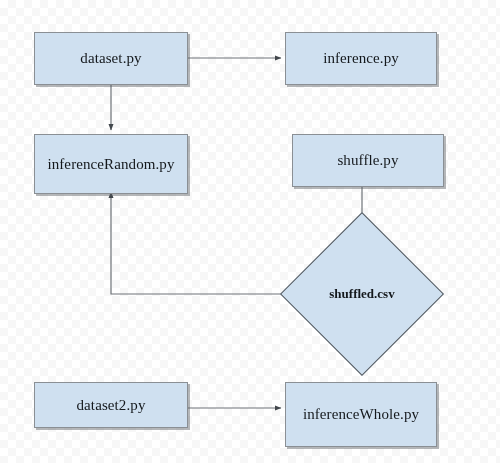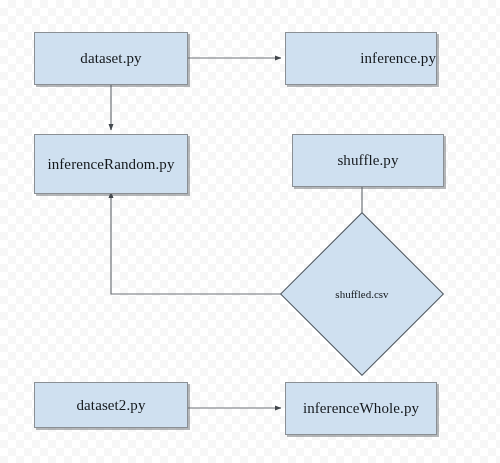--- a/index.html
+++ b/index.html
@@ -62,23 +62,24 @@
   }
   .node-diamond-label {
     position: absolute;
     left: 0;
     top: 0;
     width: 100%;
     height: 100%;
     display: flex;
     align-items: center;
     justify-content: center;
-    font-size: 11px;
+    font-size: 13px;
     color: #14181c;
     white-space: nowrap;
+    font-weight: bold;
   }
 </style>
 </head>
 <body>
 
 <div id="diagram-root">
 
   <svg id="edge-layer" viewBox="0 0 500 463" width="500" height="463" xmlns="http://www.w3.org/2000/svg">
     <defs>
       <marker id="arrowhead" markerWidth="7" markerHeight="7" refX="6.2" refY="3" orient="auto" markerUnits="userSpaceOnUse">
@@ -91,21 +92,21 @@
         <polyline points="362,187 362,232" fill="none" stroke="#6e7378" stroke-width="1.2" marker-end="url(#arrowhead)"></polyline>
         <polyline points="304,294 111,294 111,192" fill="none" stroke="#6e7378" stroke-width="1.2" marker-end="url(#arrowhead)"></polyline>
         <polyline points="188,408 281,408" fill="none" stroke="#6e7378" stroke-width="1.2" marker-end="url(#arrowhead)"></polyline>
       </g>
   </svg>
 
   <div class="node-box" style="left: 34px; top: 32px; width: 154px; height: 53px;">
     <span>dataset.py</span>
   </div>
 
-  <div class="node-box" style="left: 285px; top: 32px; width: 152px; height: 53px; justify-content: flex-end;">
+  <div class="node-box" style="left: 285px; top: 32px; width: 152px; height: 53px;">
     <span>inference.py</span>
   </div>
 
   <div class="node-box" style="left: 34px; top: 134px; width: 154px; height: 60px;">
     <span>inferenceRandom.py</span>
   </div>
 
   <div class="node-box" style="left: 292px; top: 134px; width: 152px; height: 53px;">
     <span>shuffle.py</span>
   </div>
@@ -114,17 +115,17 @@
     <div class="node-diamond-shape"></div>
     <div class="node-diamond-label">
       <span>shuffled.csv</span>
     </div>
   </div>
 
   <div class="node-box" style="left: 34px; top: 382px; width: 154px; height: 46px; justify-content: center;">
     <span>dataset2.py</span>
   </div>
 
-  <div class="node-box" style="left: 285px; top: 382px; width: 152px; height: 53px;">
+  <div class="node-box" style="left: 285px; top: 382px; width: 152px; height: 65px;">
     <span>inferenceWhole.py</span>
   </div>
 
 </div>
 
 </body></html>

